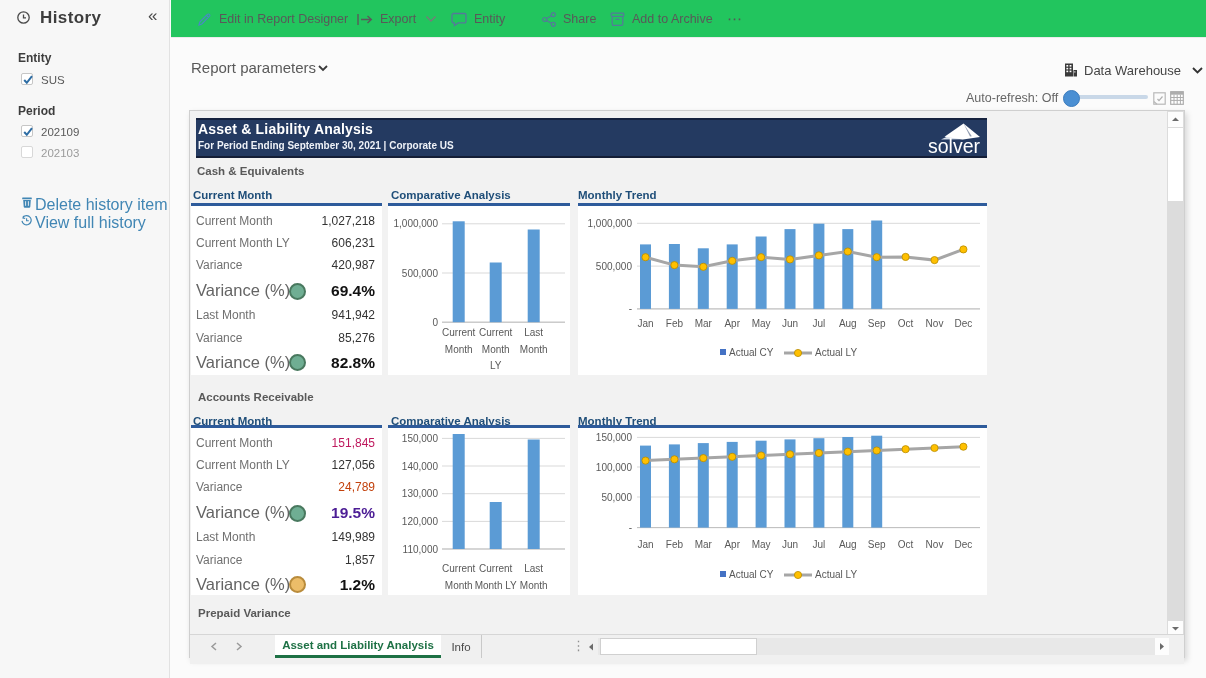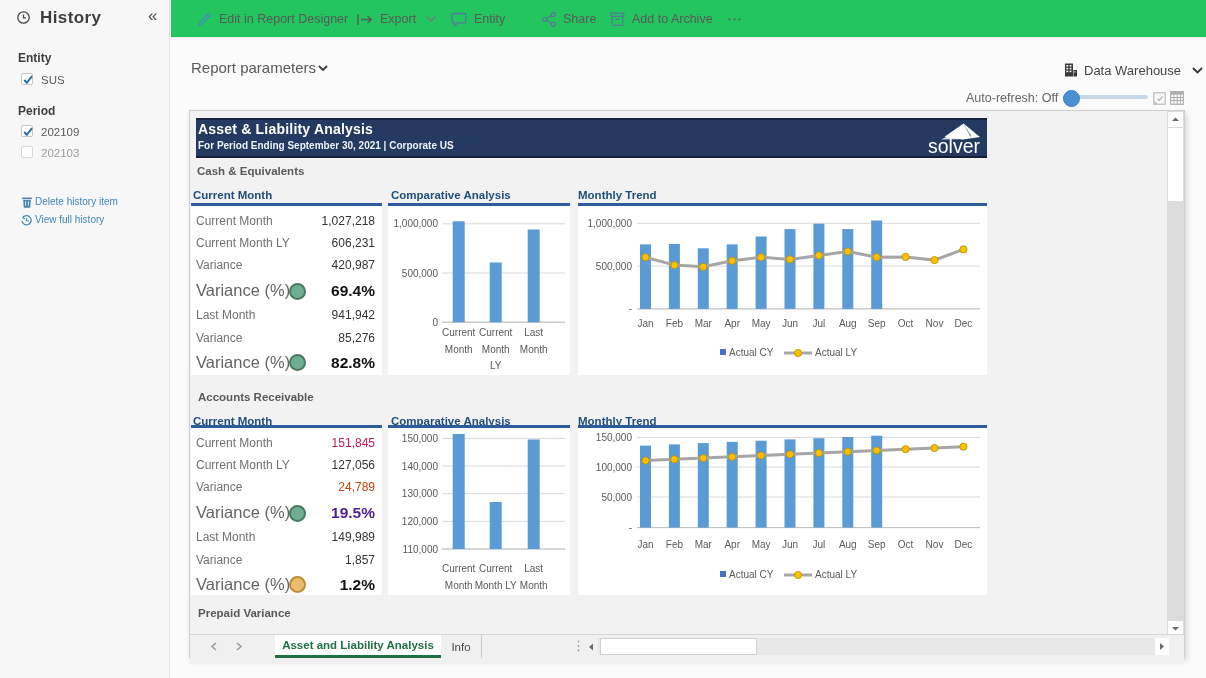--- a/index.html
+++ b/index.html
@@ -4,21 +4,21 @@
 <style>
 * { margin:0; padding:0; box-sizing:border-box; }
 html,body { width:1206px; height:678px; overflow:hidden; font-family:"Liberation Sans", sans-serif; background:#fbfbfb; }
 .abs { position:absolute; }
 #sidebar { position:absolute; left:0; top:0; width:170px; height:678px; background:#f7f7f7; border-right:1px solid #e2e2e2; }
 #sb-title { position:absolute; left:40px; top:8px; font-size:17px; font-weight:bold; color:#3d3d3d; letter-spacing:0.4px; }
 #sb-collapse { position:absolute; left:148px; top:6px; font-size:17px; color:#4a4a4a; }
 .sb-label { position:absolute; left:18px; font-size:12px; font-weight:bold; color:#3d3d3d; }
 .cb { position:absolute; left:21px; width:12px; height:12px; background:#fff; border:1px solid #c6c6c6; border-radius:2px; }
 .cb-lab { position:absolute; left:41px; font-size:11.5px; color:#595959; }
-.sb-link { position:absolute; left:35px; font-size:10px; color:#4186b4; }
+.sb-link { position:absolute; left:35px; font-size:16px; color:#4186b4; }
 #topbar { position:absolute; left:171px; top:0; width:1035px; height:38px; background:#22c55e; border-bottom:1px solid #ebebeb; }
 .tb-item { position:absolute; top:0; height:38px; display:flex; align-items:center; gap:7px; font-size:12.5px; color:#595959; }
 #rparams { position:absolute; left:191px; top:59px; font-size:15px; color:#595959; }
 #dwh { position:absolute; left:1064px; top:62px; height:16px; display:flex; align-items:center; gap:6px; font-size:13px; color:#454545; white-space:nowrap; }
 #autorow { position:absolute; left:966px; top:91px; font-size:12.5px; color:#666; }
 #container { position:absolute; left:189px; top:110px; width:996px; height:548px; background:#f2f2f2; border:1px solid #cfcfcf; box-shadow:2px 3px 6px rgba(0,0,0,0.15); }
 #viewport { position:absolute; left:0; top:0; width:977px; height:523px; overflow:hidden; background:#f2f2f2; }
 .sec-head { position:absolute; font-size:11.5px; font-weight:bold; color:#595959; }
 .col-head { position:absolute; font-size:11.5px; font-weight:bold; color:#1f4e79; }
 .col-rule { position:absolute; height:3px; background:#2e5b9b; }

